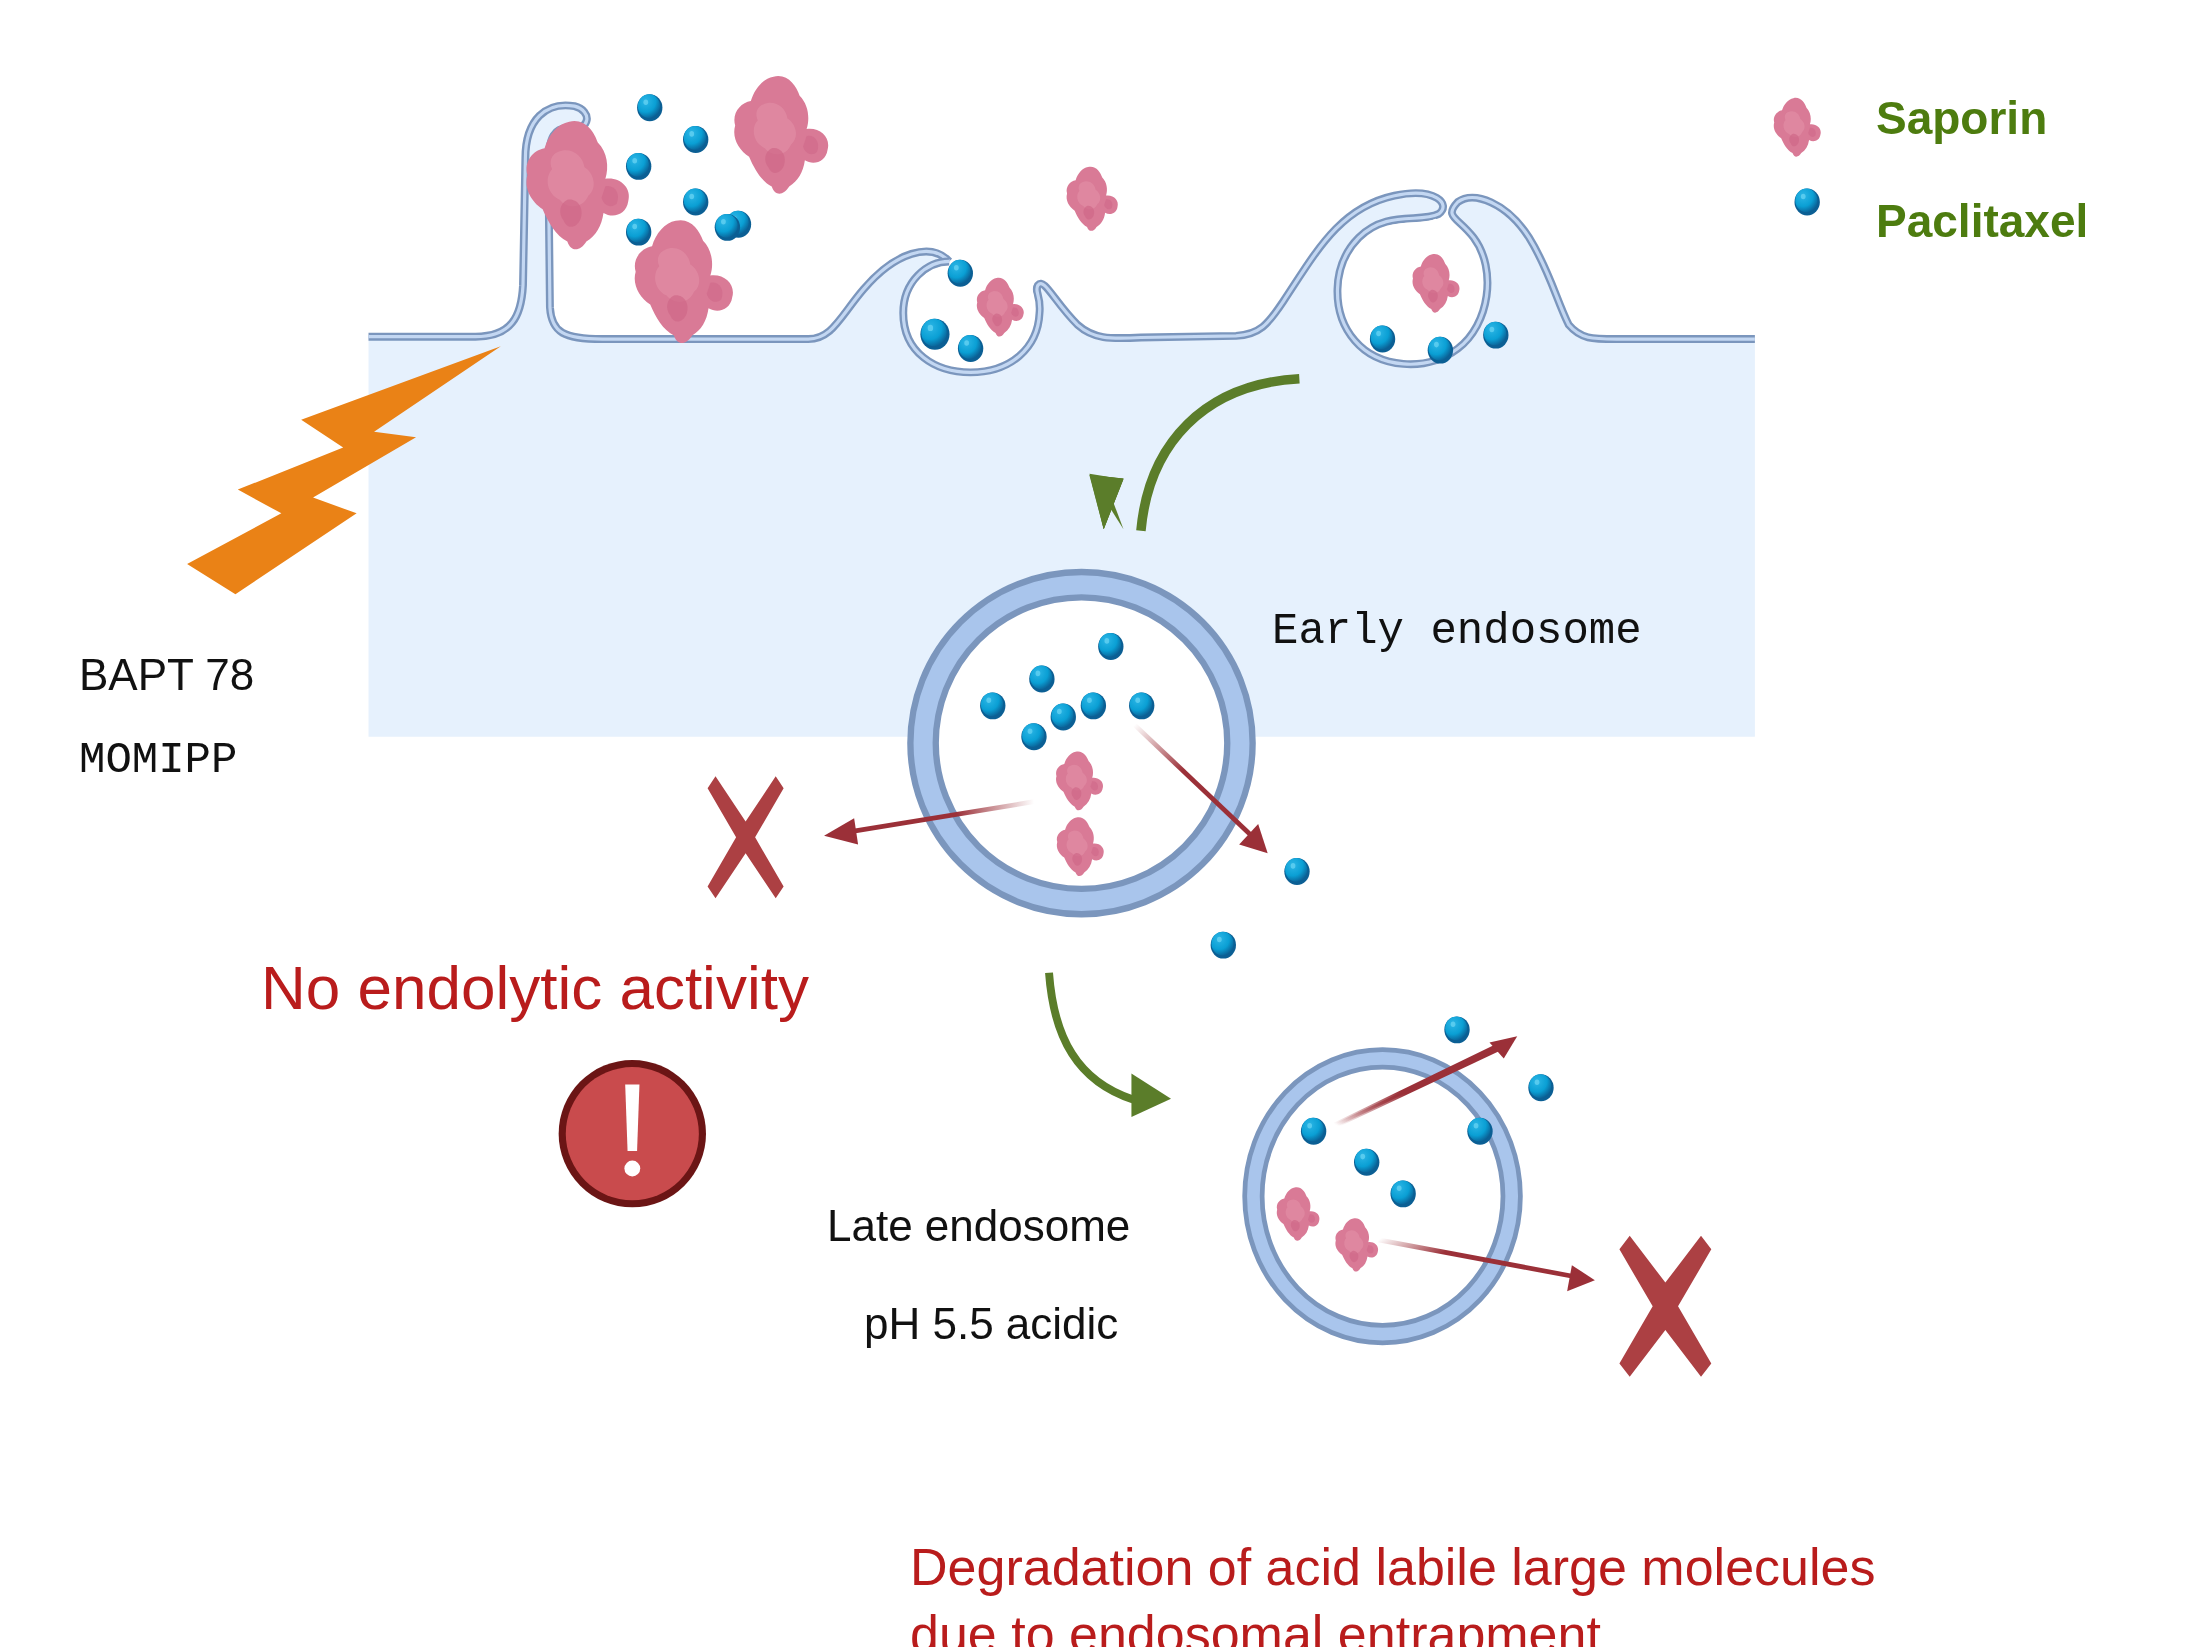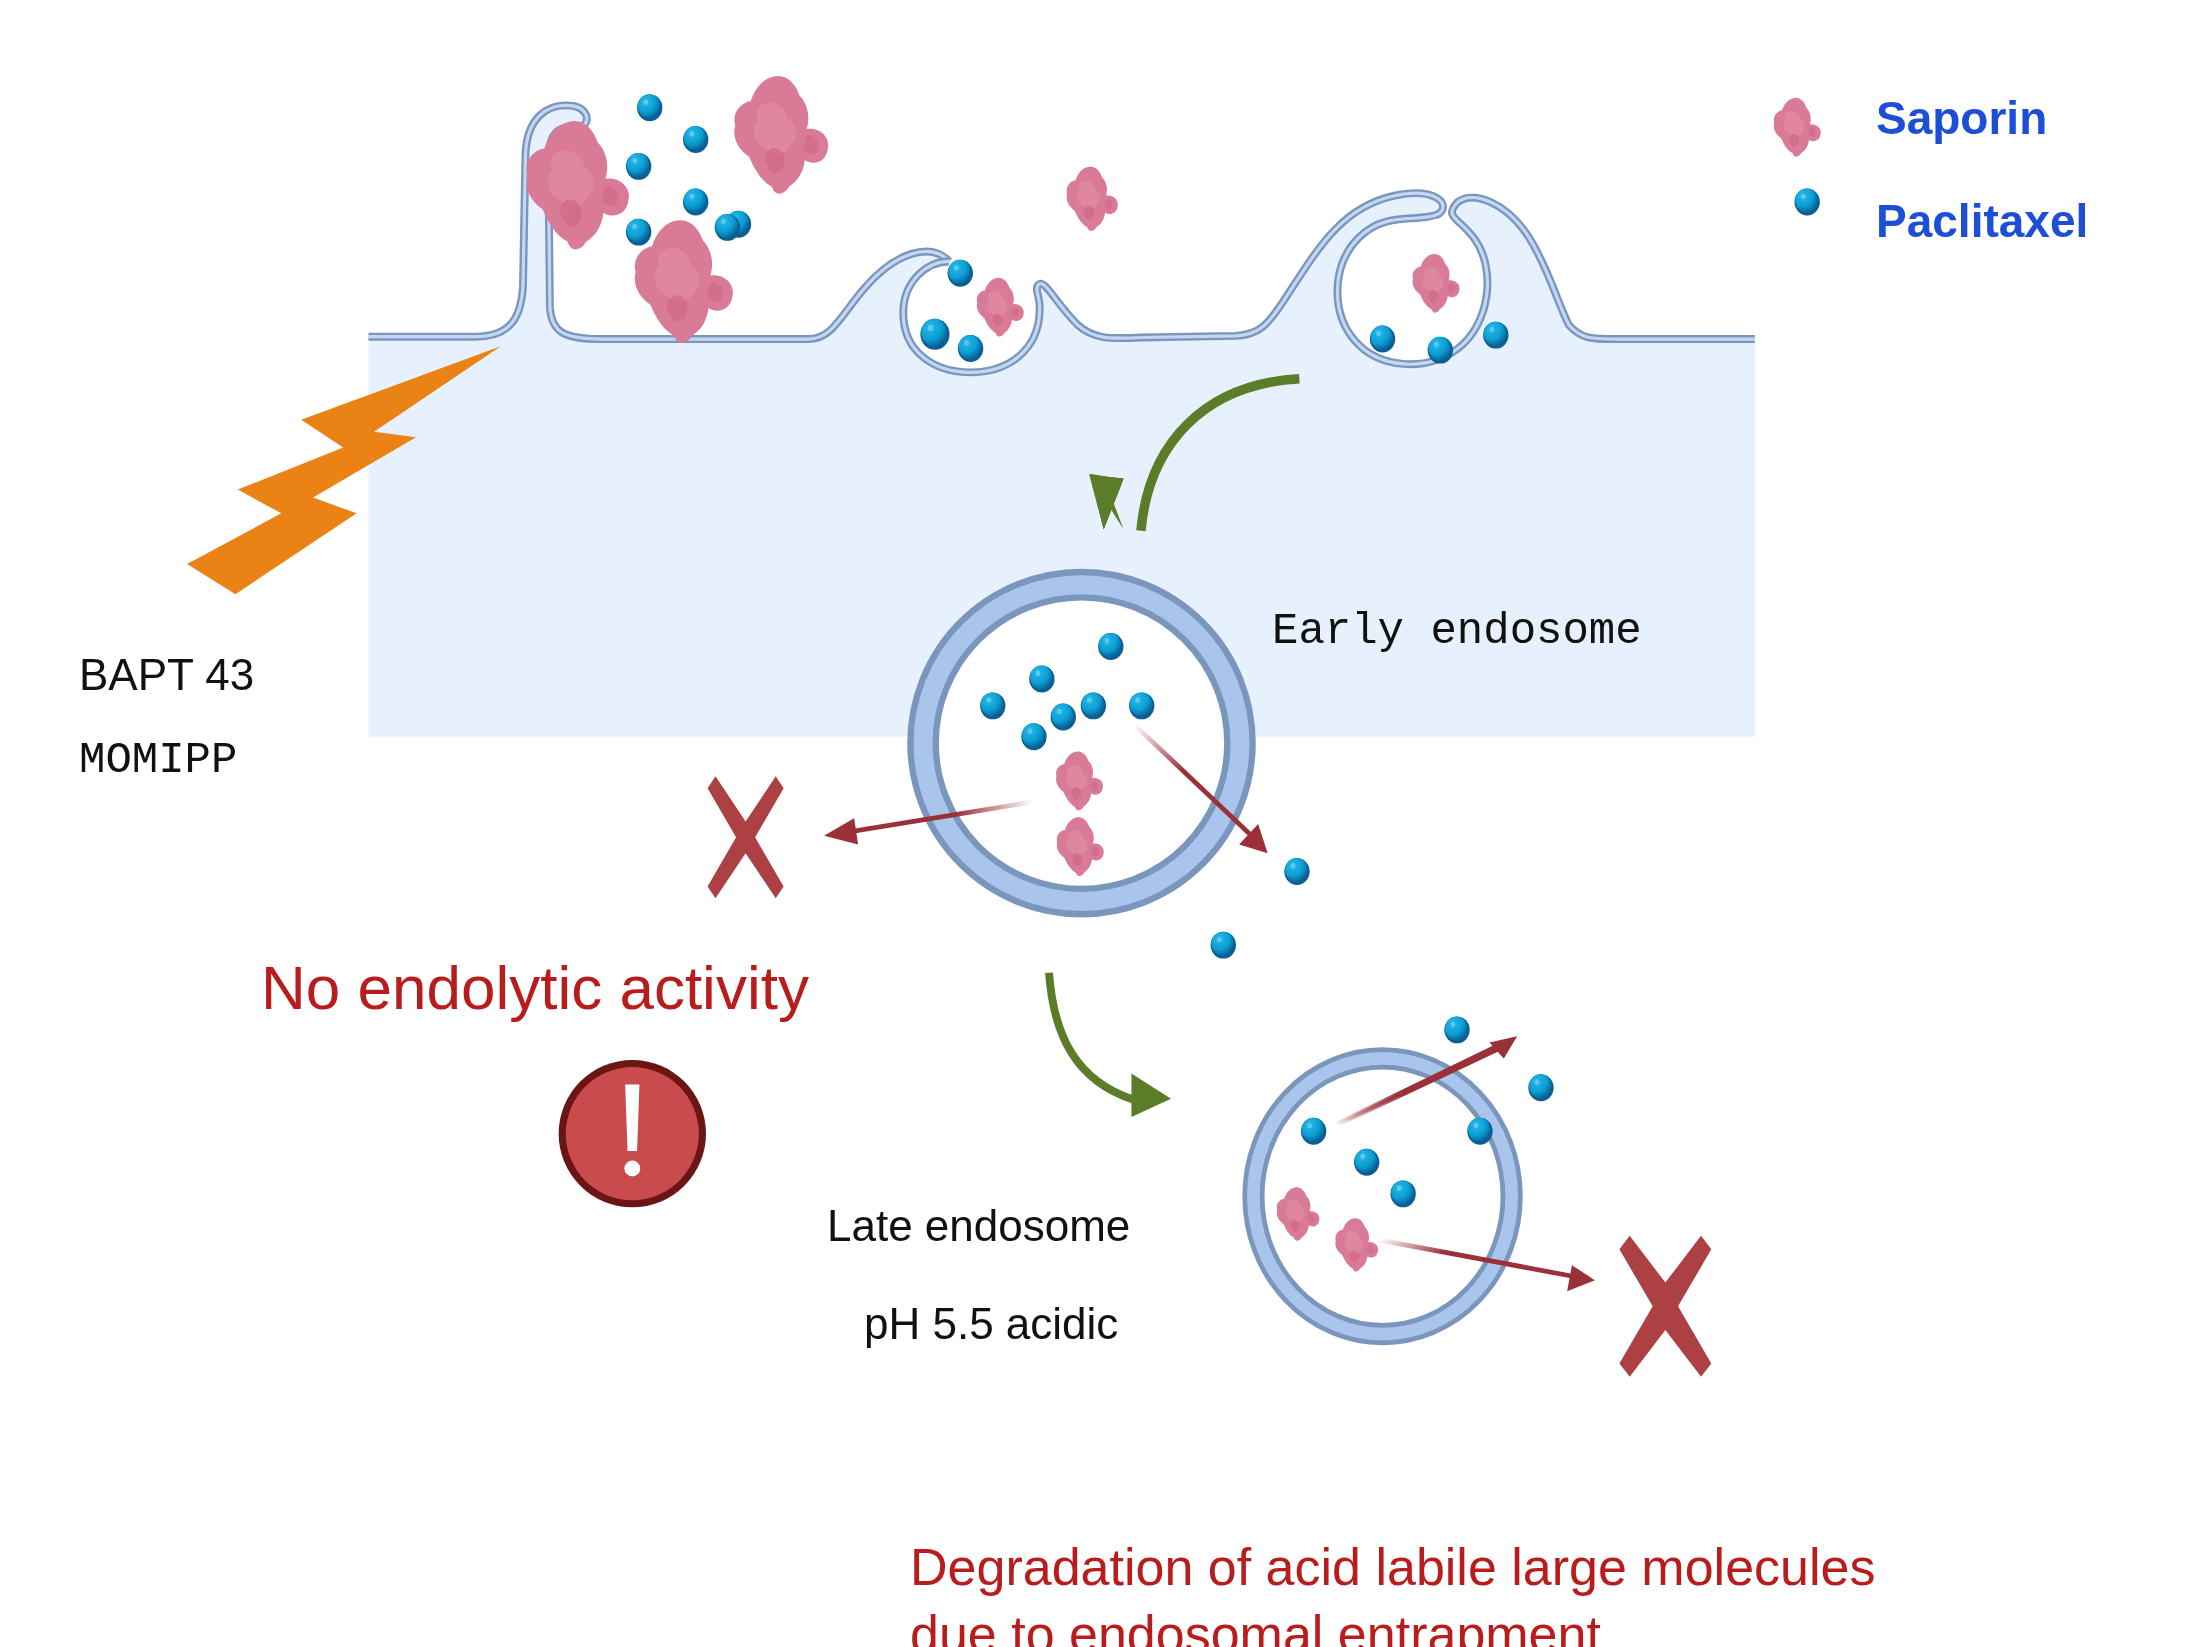--- a/index.html
+++ b/index.html
@@ -1,20 +1,20 @@
 <!DOCTYPE html>
 <html style="font-size:12.7px"><head>
 <meta charset="utf-8">
 <style>
   html, body { margin: 0; padding: 0; background: #ffffff; }
   body { width: 2205px; height: 1647px; position: relative; overflow: hidden;
          font-family: "Liberation Sans", sans-serif; }
   #diagram { position: absolute; left: 0; top: 0; width: 2205px; height: 1647px; }
   .lbl { position: absolute; white-space: nowrap; font-family: "Liberation Sans", sans-serif; }
-  .legend-lbl { font-weight: bold; font-size: 46px; color: #1d4ed8; text-align: right; }
+  .legend-lbl { font-weight: bold; font-size: 46px; color: #4d7c0f; text-align: right; }
   .plain-lbl { font-size: 44px; color: #111; }
   .red-lbl { color: #b91c1c; }
   .big-red { font-size: 62px; }
   .mid-red { font-size: 52px; line-height: 67px; white-space: pre; }
 </style>
 </head>
 <body>
 
 <svg id="diagram" width="2205" height="1647" viewBox="0 0 2783 2079" xmlns="http://www.w3.org/2000/svg">
   <defs>
@@ -177,21 +177,21 @@
 
   <g>
     <use href="#saporin" transform="translate(2268,158) scale(0.55)"></use>
     <use href="#pac" transform="translate(2281,255)"></use>
   </g>
 </svg>
 
 <div class="lbl legend-lbl" style="left:1876px; top:91px;">Saporin</div>
 <div class="lbl legend-lbl" style="left:1876px; top:194px;">Paclitaxel</div>
 
-<div class="lbl plain-lbl" style="left:79px; top:650px;">BAPT 43</div>
+<div class="lbl plain-lbl" style="left:79px; top:650px;">BAPT 78</div>
 <div class="lbl plain-lbl" style="left:79px; top:735px;font-family:Liberation Mono, monospace;">MOMIPP</div>
 
 <div class="lbl plain-lbl" style="left:1272px; top:606px;font-family:Liberation Mono, monospace;">Early endosome</div>
 
 <div class="lbl plain-lbl" style="left:827px; top:1161px;margin-top:40px;">Late endosome</div>
 <div class="lbl plain-lbl" style="left:864px; top:1279px;margin-top:20px;">pH 5.5 acidic</div>
 
 <div class="lbl red-lbl big-red" style="left:261px; top:952px;">No endolytic activity</div>
 
 <div class="lbl red-lbl mid-red" style="left:910px; top:1534px;">Degradation of acid labile large molecules

